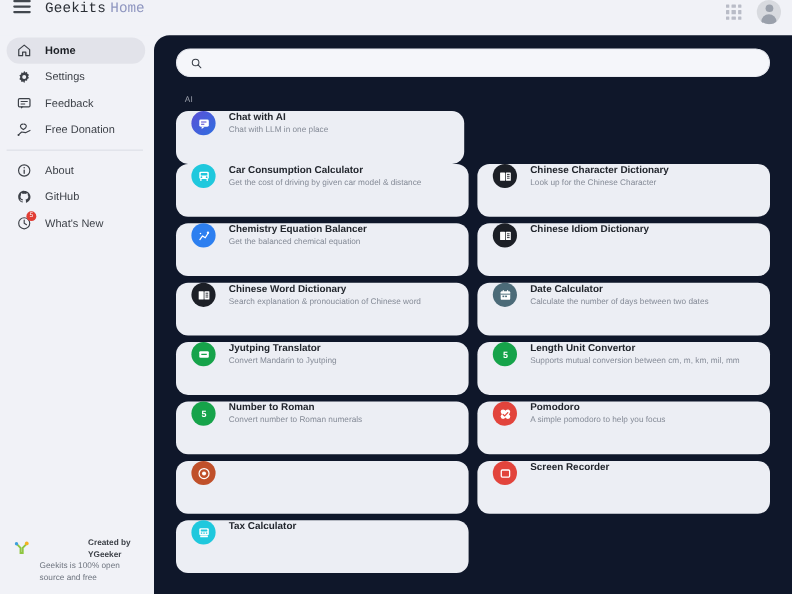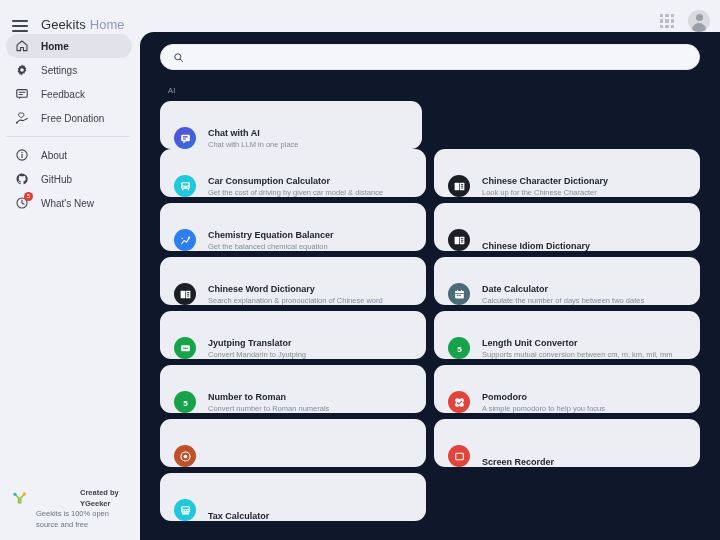--- a/index.html
+++ b/index.html
@@ -7,23 +7,24 @@
     width: 720px; height: 540px;
     overflow: hidden;
     background: #f1f2f7;
     font-family: "Liberation Sans", sans-serif;
     -webkit-font-smoothing: antialiased;
   }
 
   
   .topbar {
     height: 32px; width: 720px;
-    display: flex; align-items: flex-end;
+    display: flex; align-items: flex-start;
     padding: 0 10px 0 12px;
     background: #f1f2f7;
+    font-family: Liberation Mono, monospace;
   }
   .hamburger {
     width: 16px; height: 12px;
     display: flex; flex-direction: column; justify-content: space-between;
     cursor: pointer; margin-right: 13px;
   }
   .hamburger span { display: block; height: 1.6px; background: #42474e; border-radius: 1px; }
   .brand {
     font-size: 13px; color: #2b2f36; letter-spacing: .1px;
   }
@@ -116,21 +117,21 @@
     font-size: 7.5px; color: #9a9fab;
     margin: 16px 0 6px 8px; letter-spacing: .2px;
   }
 
   .card-grid { display: grid; grid-template-columns: 1fr 1fr; gap: 6px 8px; }
   .card-grid.single { grid-template-columns: 1fr; }
   .card {
     background: #eceef4;
     border-radius: 11px;
     height: 48px;
-    display: flex; align-items: flex-end;
+    display: flex; align-items: flex-start;
     padding: 0 14px; gap: 12px;
     cursor: pointer;
   }
   .card.wide { width: 262px; }
   .card-icon {
     width: 22px; height: 22px; border-radius: 50%;
     display: flex; align-items: center; justify-content: center;
     flex: none; color: #fff;
   }
   .card-icon svg { display: block; }

